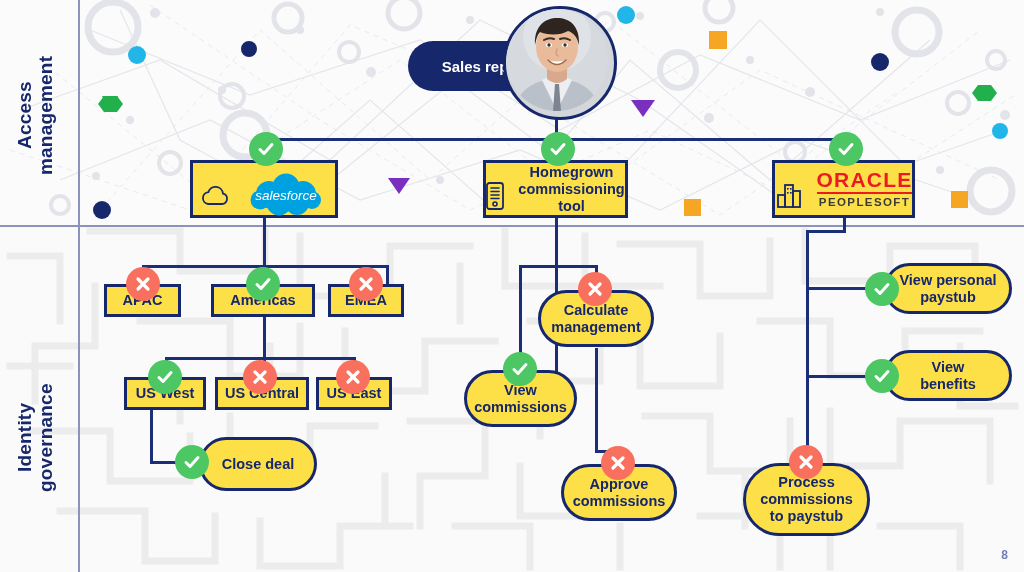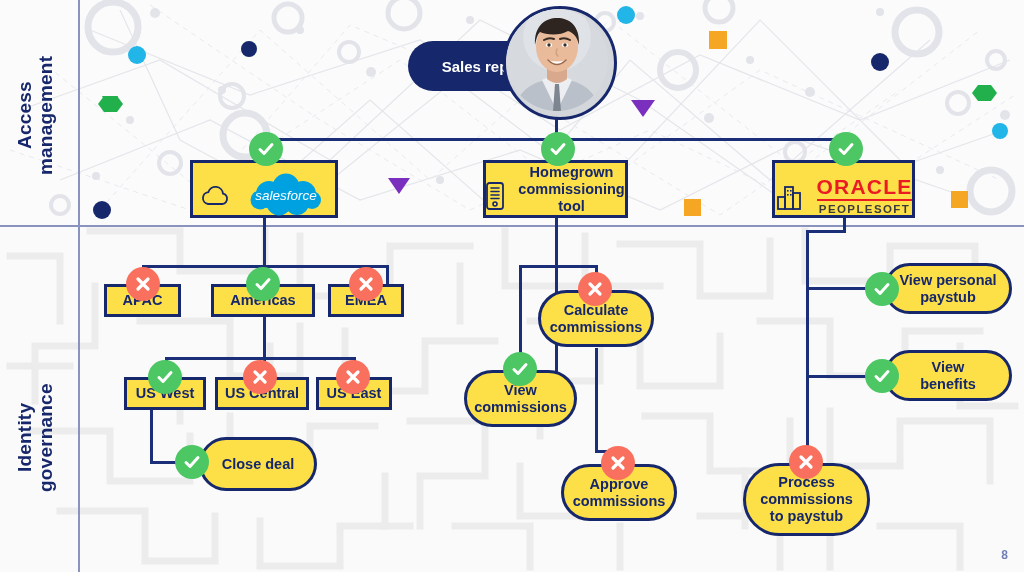--- a/index.html
+++ b/index.html
@@ -402,21 +402,21 @@
           <line x1="5" y1="16.5" x2="13" y2="16.5"></line>
         </g>
         <circle cx="9" cy="22" r="2" fill="none" stroke="#16276b" stroke-width="1.6"></circle>
       </svg>
     </span>
     <span>Homegrown
 commissioning
 tool</span>
   </div>
 
-  <div class="node rect app" style="left:772px; top:160px; width:143px; height:58px;align-items:flex-end;">
+  <div class="node rect app" style="left:772px; top:160px; width:143px; height:58px;">
     <span class="app-icon">
       <svg width="28" height="26" viewBox="0 0 28 26">
         <g fill="none" stroke="#16276b" stroke-width="1.8">
           <rect x="10" y="2" width="8" height="22"></rect>
           <rect x="18" y="8" width="7" height="16"></rect>
           <rect x="3" y="12" width="7" height="12"></rect>
         </g>
         <g fill="#16276b">
           <rect x="12" y="5" width="1.6" height="1.6"></rect>
           <rect x="15" y="5" width="1.6" height="1.6"></rect>
@@ -451,21 +451,21 @@
   <div class="node rect" style="left:316px; top:377px; width:76px; height:33px;">
     <span>US East</span>
   </div>
 
   <div class="node pill" style="left:199px; top:437px; width:118px; height:54px;">
     <span>Close deal</span>
   </div>
 
   <div class="node pill" style="left:538px; top:290px; width:116px; height:57px;">
     <span>Calculate
-commissions</span>
+management</span>
   </div>
   <div class="node pill" style="left:464px; top:370px; width:113px; height:57px;">
     <span>View
 commissions</span>
   </div>
   <div class="node pill" style="left:561px; top:464px; width:116px; height:57px;">
     <span>Approve
 commissions</span>
   </div>
 

